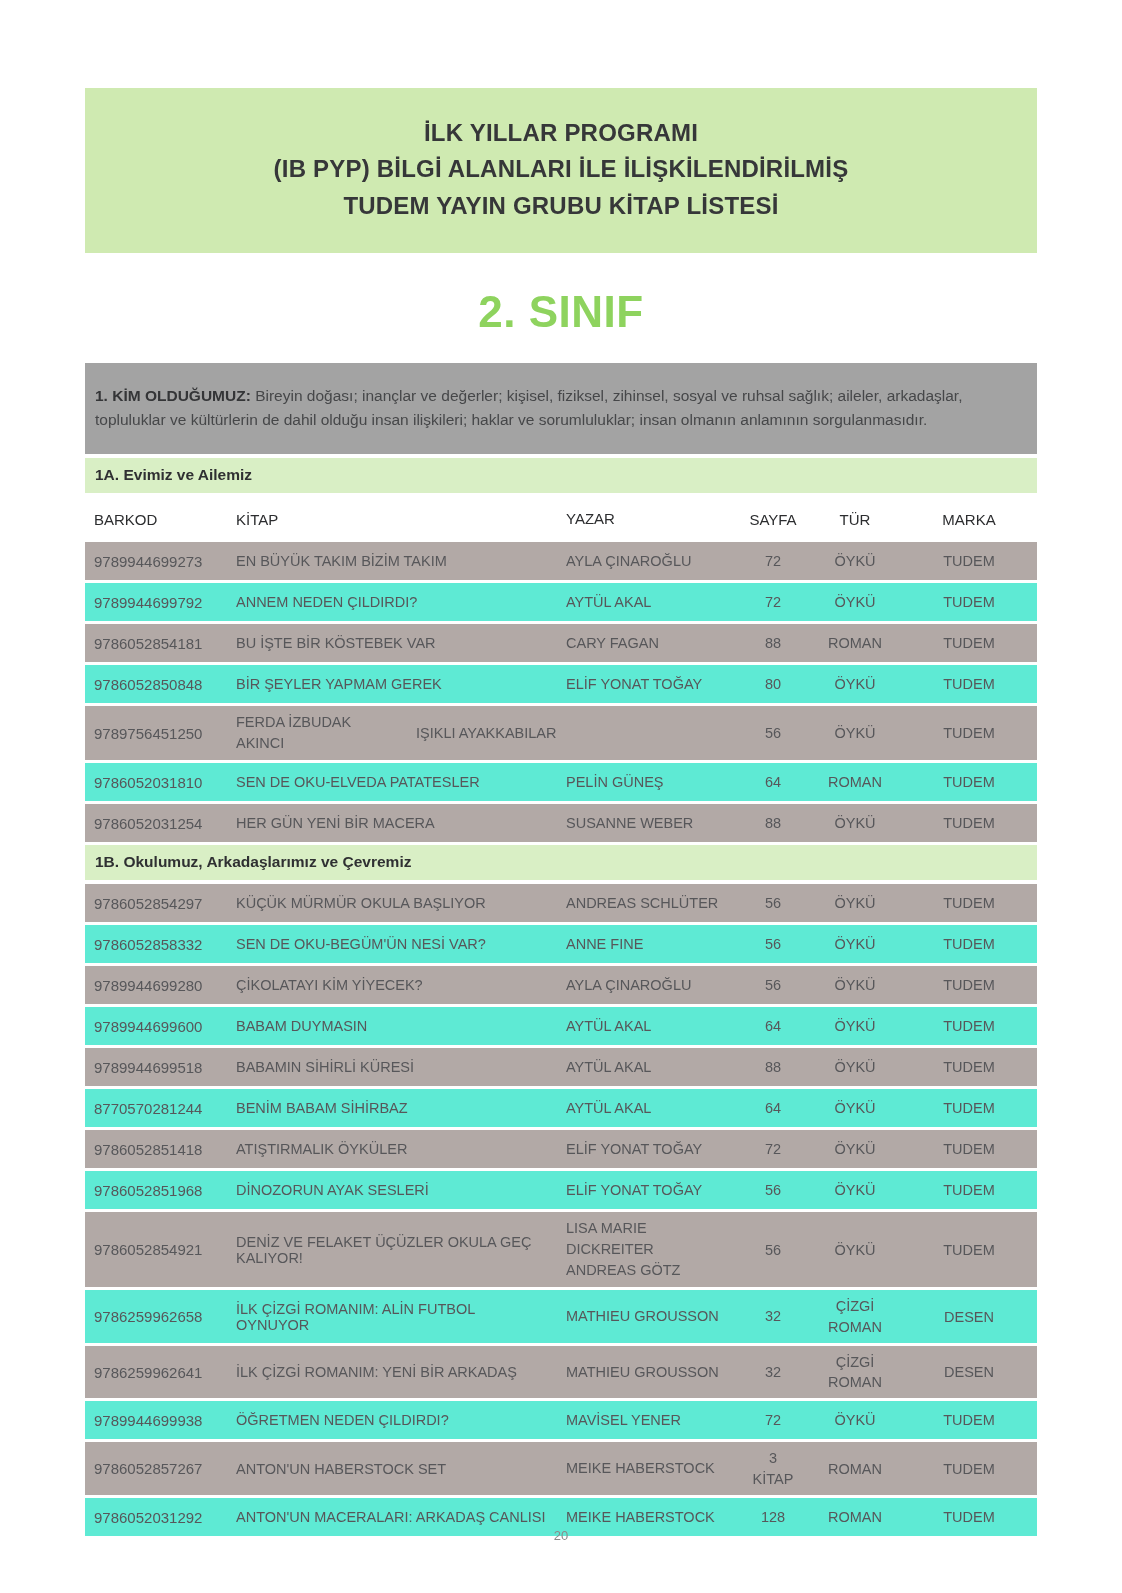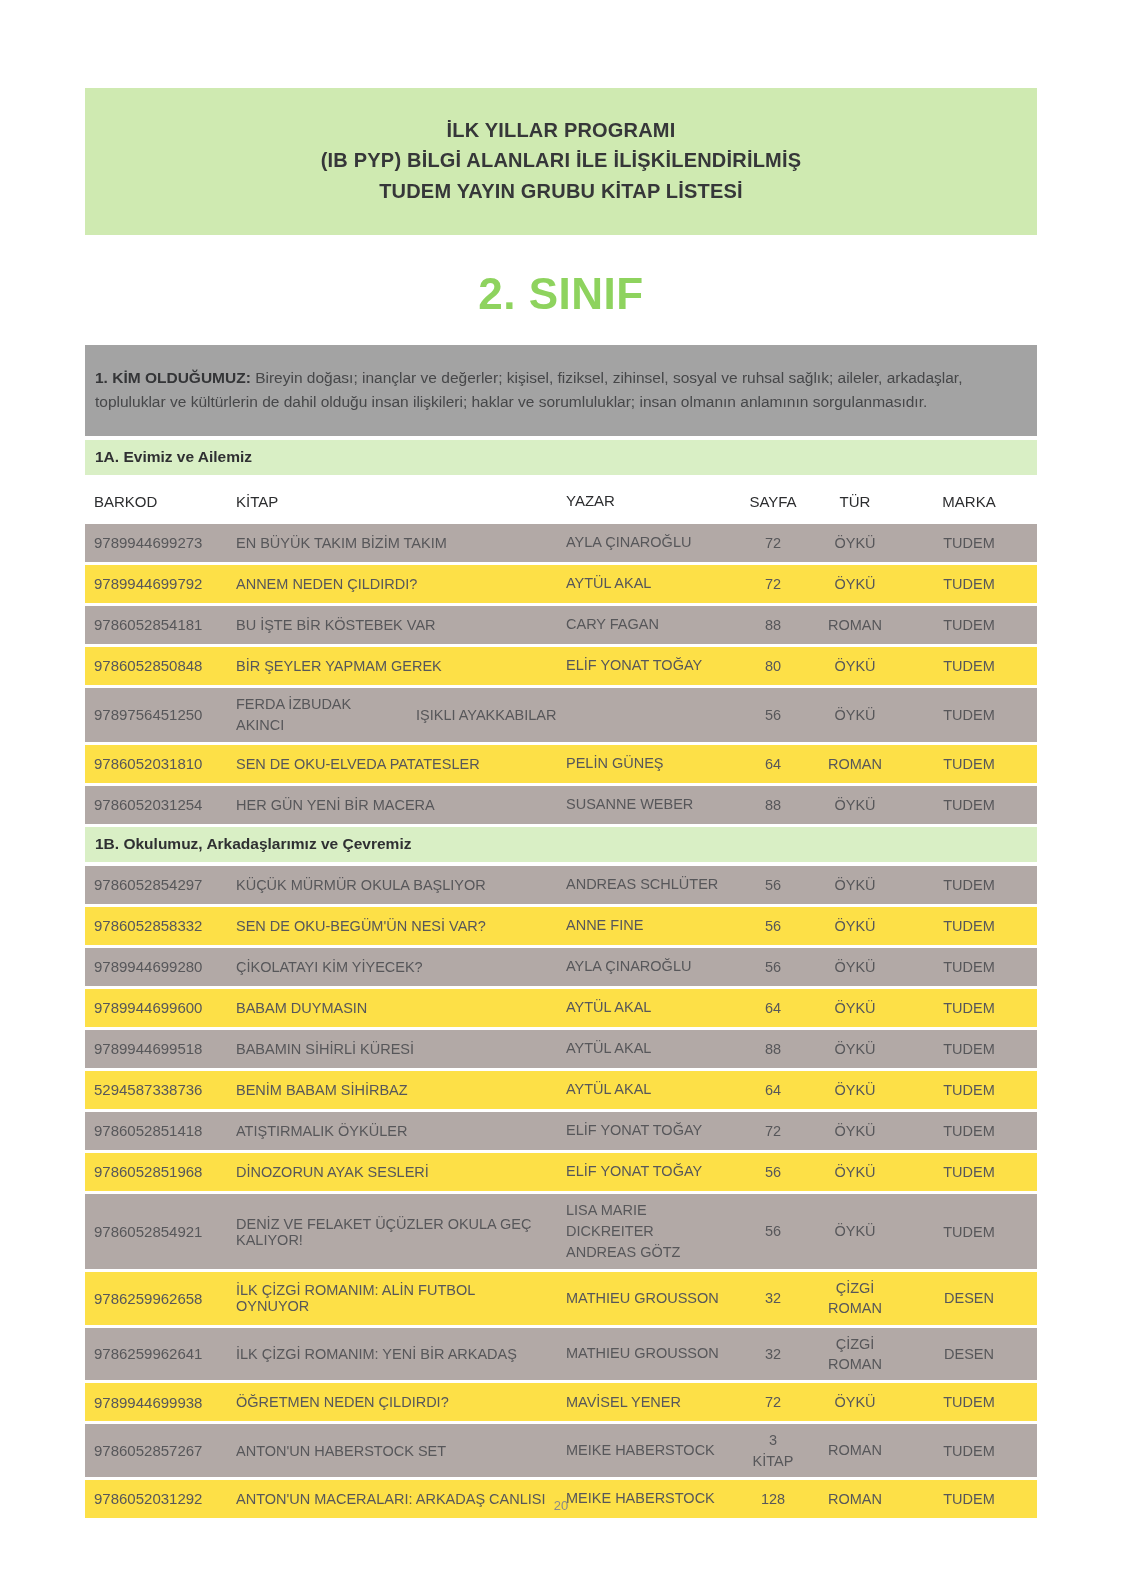--- a/index.html
+++ b/index.html
@@ -21,21 +21,21 @@
     width: 952px;
     margin: 0 auto;
     padding-top: 88px;
   }
   
   .header-box {
     background: #cfeab1;
     padding: 27px 30px 29px;
     text-align: center;
     font-weight: bold;
-    font-size: 20px;
+    font-size: 24px;
     line-height: 1.52;
     color: #363739;
     letter-spacing: 0.2px;
   }
   
   .grade-title {
     text-align: center;
     color: #8ed35e;
     font-size: 44px;
     font-weight: bold;
@@ -72,34 +72,34 @@
     background: #ffffff;
     min-height: 38px;
   }
   .rows .row {
     display: flex;
     align-items: center;
     min-height: 38px;
     margin-bottom: 3px;
     font-size: 14.5px;
     color: #57575a;
-    background: #fde047;
+    background: #5eead4;
   }
   .rows .row.alt { background: #b2a9a6; }
   .col { padding: 6px 9px; }
   .col.barkod { width: 142px; font-size: 15px; }
   .col.kitap  { width: 330px; }
   .col.yazar  { width: 180px; white-space: pre-line; line-height: 1.45; }
   .col.sayfa  { width: 72px;  text-align: center; white-space: pre-line; line-height: 1.4; }
   .col.tur    { width: 92px;  text-align: center; white-space: pre-line; line-height: 1.4; }
   .col.marka  { width: 136px; text-align: center; }
   
   .page-number {
     position: absolute;
-    bottom: 80px;
+    bottom: 50px;
     left: 0;
     width: 100%;
     text-align: center;
     font-size: 13px;
     color: #8a8a8a;
   }
 </style>
 </head>
 <body>
 
@@ -225,21 +225,21 @@
       </div>
         <div class="row alt">
         <div class="col barkod">9789944699518</div>
         <div class="col kitap">BABAMIN SİHİRLİ KÜRESİ</div>
         <div class="col yazar">AYTÜL AKAL</div>
         <div class="col sayfa">88</div>
         <div class="col tur">ÖYKÜ</div>
         <div class="col marka">TUDEM</div>
       </div>
         <div class="row">
-        <div class="col barkod">5294587338736</div>
+        <div class="col barkod">8770570281244</div>
         <div class="col kitap">BENİM BABAM SİHİRBAZ</div>
         <div class="col yazar">AYTÜL AKAL</div>
         <div class="col sayfa">64</div>
         <div class="col tur">ÖYKÜ</div>
         <div class="col marka">TUDEM</div>
       </div>
         <div class="row alt">
         <div class="col barkod">9786052851418</div>
         <div class="col kitap">ATIŞTIRMALIK ÖYKÜLER</div>
         <div class="col yazar">ELİF YONAT TOĞAY</div>

